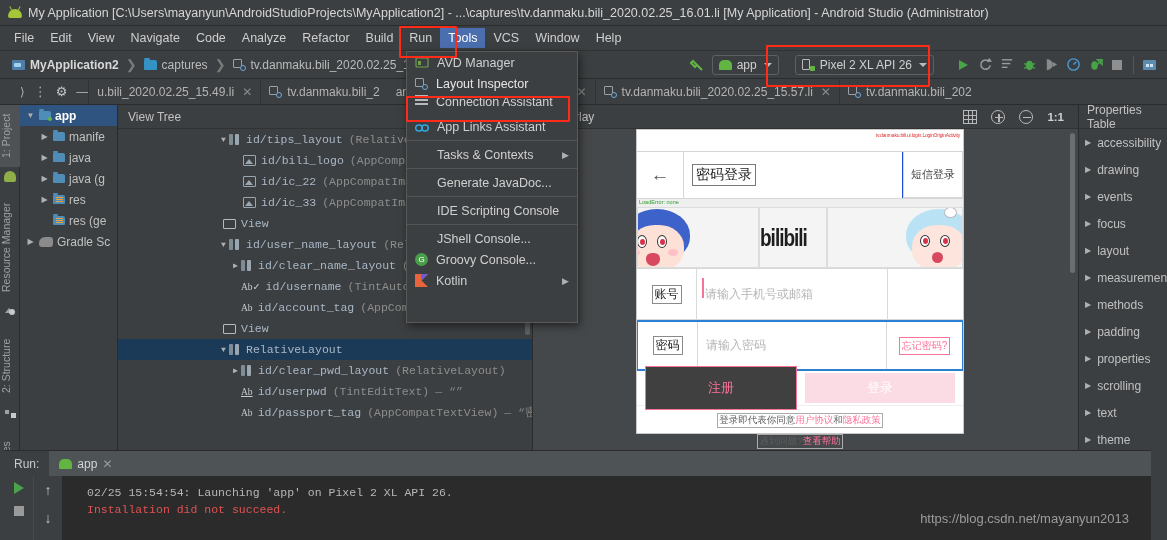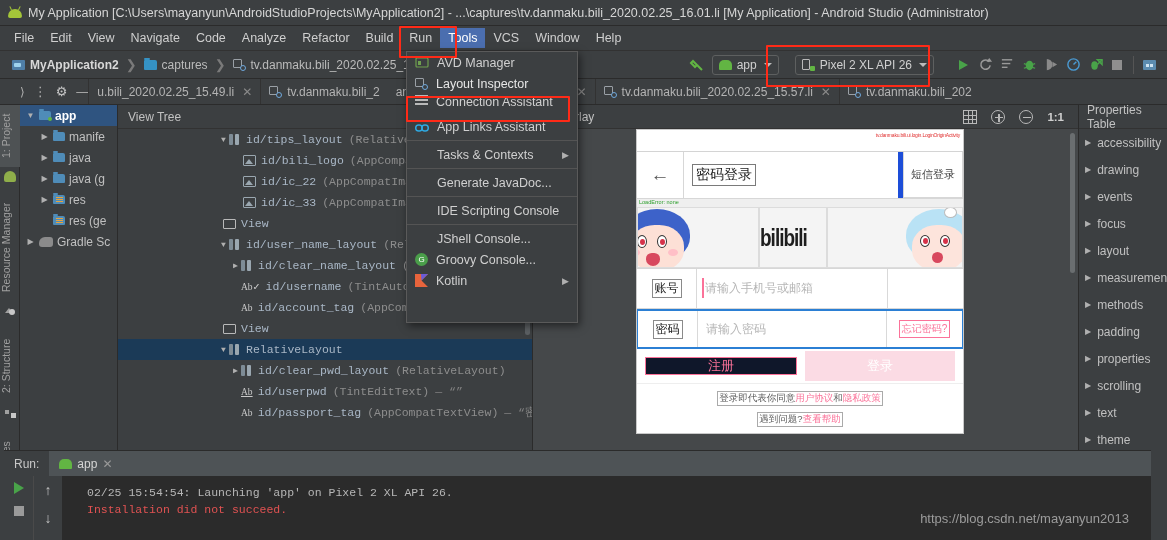--- a/index.html
+++ b/index.html
@@ -161,42 +161,42 @@
     background:#45484a; overflow:hidden;
   }
   .phone{
     position:absolute; left:103px; top:0px; width:328px; height:305px;
     background:#ffffff; border:1px solid #c9c9c9;
   }
   .ph-status{ height:22px; border-bottom:1px solid #d4d4d4; position:relative;}
   .ph-status .redtxt{ position:absolute; right:3px; top:2px; font-size:5px; color:#e03030; letter-spacing:-0.2px; white-space:nowrap;}
   .ph-top{ display:flex; height:47px; border-bottom:1px solid #d7d7d7;}
   .ph-back{ width:47px; display:flex;align-items:center;justify-content:center; border-right:1px solid #d7d7d7; font-size:19px; color:#555;}
-  .ph-title-wrap{ flex:1; display:flex; align-items:center; padding-left:8px; border-right:5px solid #1d4ed8;}
+  .ph-title-wrap{ flex:1; display:flex; align-items:center; padding-left:8px; border-right:1px solid #1d4ed8;}
   .ph-title{ font-size:14px; color:#222; border:1px solid #7a7a7a; padding:1px 3px;}
   .ph-sms{ width:60px; display:flex;align-items:center;justify-content:center; font-size:11px;color:#444; border:1px solid #d7d7d7; border-top:none;}
   .ph-green{ height:8px; background:#efefef; position:relative;}
   .ph-green span{ position:absolute;left:2px;top:0px;font-size:5.5px;color:#2fa02f; white-space:nowrap;}
   .ph-banner{ height:62px; display:flex; background:#f4f4f4; border-bottom:1px solid #d7d7d7; position:relative;}
   .b1{ width:122px; position:relative; overflow:hidden; border:1px solid #dcdcdc;}
   .b2{ width:68px; display:flex;align-items:center;border:1px solid #dcdcdc;}
   .b3{ flex:1; position:relative; overflow:hidden; border:1px solid #dcdcdc;}
   .bili-word{ font-family:"Liberation Sans",sans-serif; font-weight:bold; font-size:19px; color:#1d1d1d; letter-spacing:-1px; transform:scaleY(1.25);}
   .face{ position:absolute; bottom:0; }
   .face .hair{ position:absolute; border-radius:50% 50% 40% 40%; }
-  .ph-field{ display:flex; height:40px; border-bottom:1px solid #d7d7d7;text-align:right;}
+  .ph-field{ display:flex; height:51px; border-bottom:1px solid #d7d7d7;text-align:right;}
   .ph-field.focus{ border:2px solid #2b7fd4; border-left:1px solid #2b7fd4; border-right:1px solid #2b7fd4;}
   .fl{ width:60px; display:flex;align-items:center;justify-content:center; border-right:1px solid #d9d9d9;}
   .fl span{ font-size:12px;color:#222; border:1px solid #8a8a8a; padding:0px 2px;}
   .fi{ flex:1; display:flex;align-items:center; padding-left:8px; font-size:12px; color:#b6b6b6; border-right:1px solid #d9d9d9; position:relative;}
   .caretline{ position:absolute; left:5px; top:9px; width:1.5px; height:20px; background:#fb7299;}
   .fr{ width:75px; display:flex;align-items:center;justify-content:center;}
   .fr span{ font-size:10px;color:#fb7299; border:1px solid #fb7299; padding:1px 2px;}
   .ph-btnrow{ display:flex; height:35px; align-items:center; padding:3px 8px 3px 8px; gap:8px; background:#fff; border-bottom:1px solid #eee;}
-  .btn-reg{ flex:1; height:18px; border:1px solid #fb7299; display:flex;align-items:center;justify-content:center; font-size:13px;color:#fb7299; background:#0f172a;}
+  .btn-reg{ flex:1; height:44px; border:1px solid #fb7299; display:flex;align-items:center;justify-content:center; font-size:13px;color:#fb7299; background:#404040;}
   .btn-login{ flex:1; height:30px; background:#fbdbe4; display:flex;align-items:center;justify-content:center; font-size:13px;color:#ffffff;}
   .ph-legal{ text-align:center; padding-top:7px; font-size:9.5px; }
   .ph-legal .l1{ display:inline-block; border:1px solid #aaa; padding:0 1px; color:#5d5d5d;}
   .ph-legal .pink{ color:#fb7299;}
   .ph-legal .l2{ display:inline-block; margin-top:6px; border:1px solid #aaa; padding:0 1px; color:#5d5d5d;}
   .canvas-scroll{ position:absolute; right:3px; top:4px; width:5px; height:140px; background:#6a6e70; border-radius:3px;}
 
   
   .props{
     position:absolute; left:1078px; top:105px; width:89px; height:345px;

